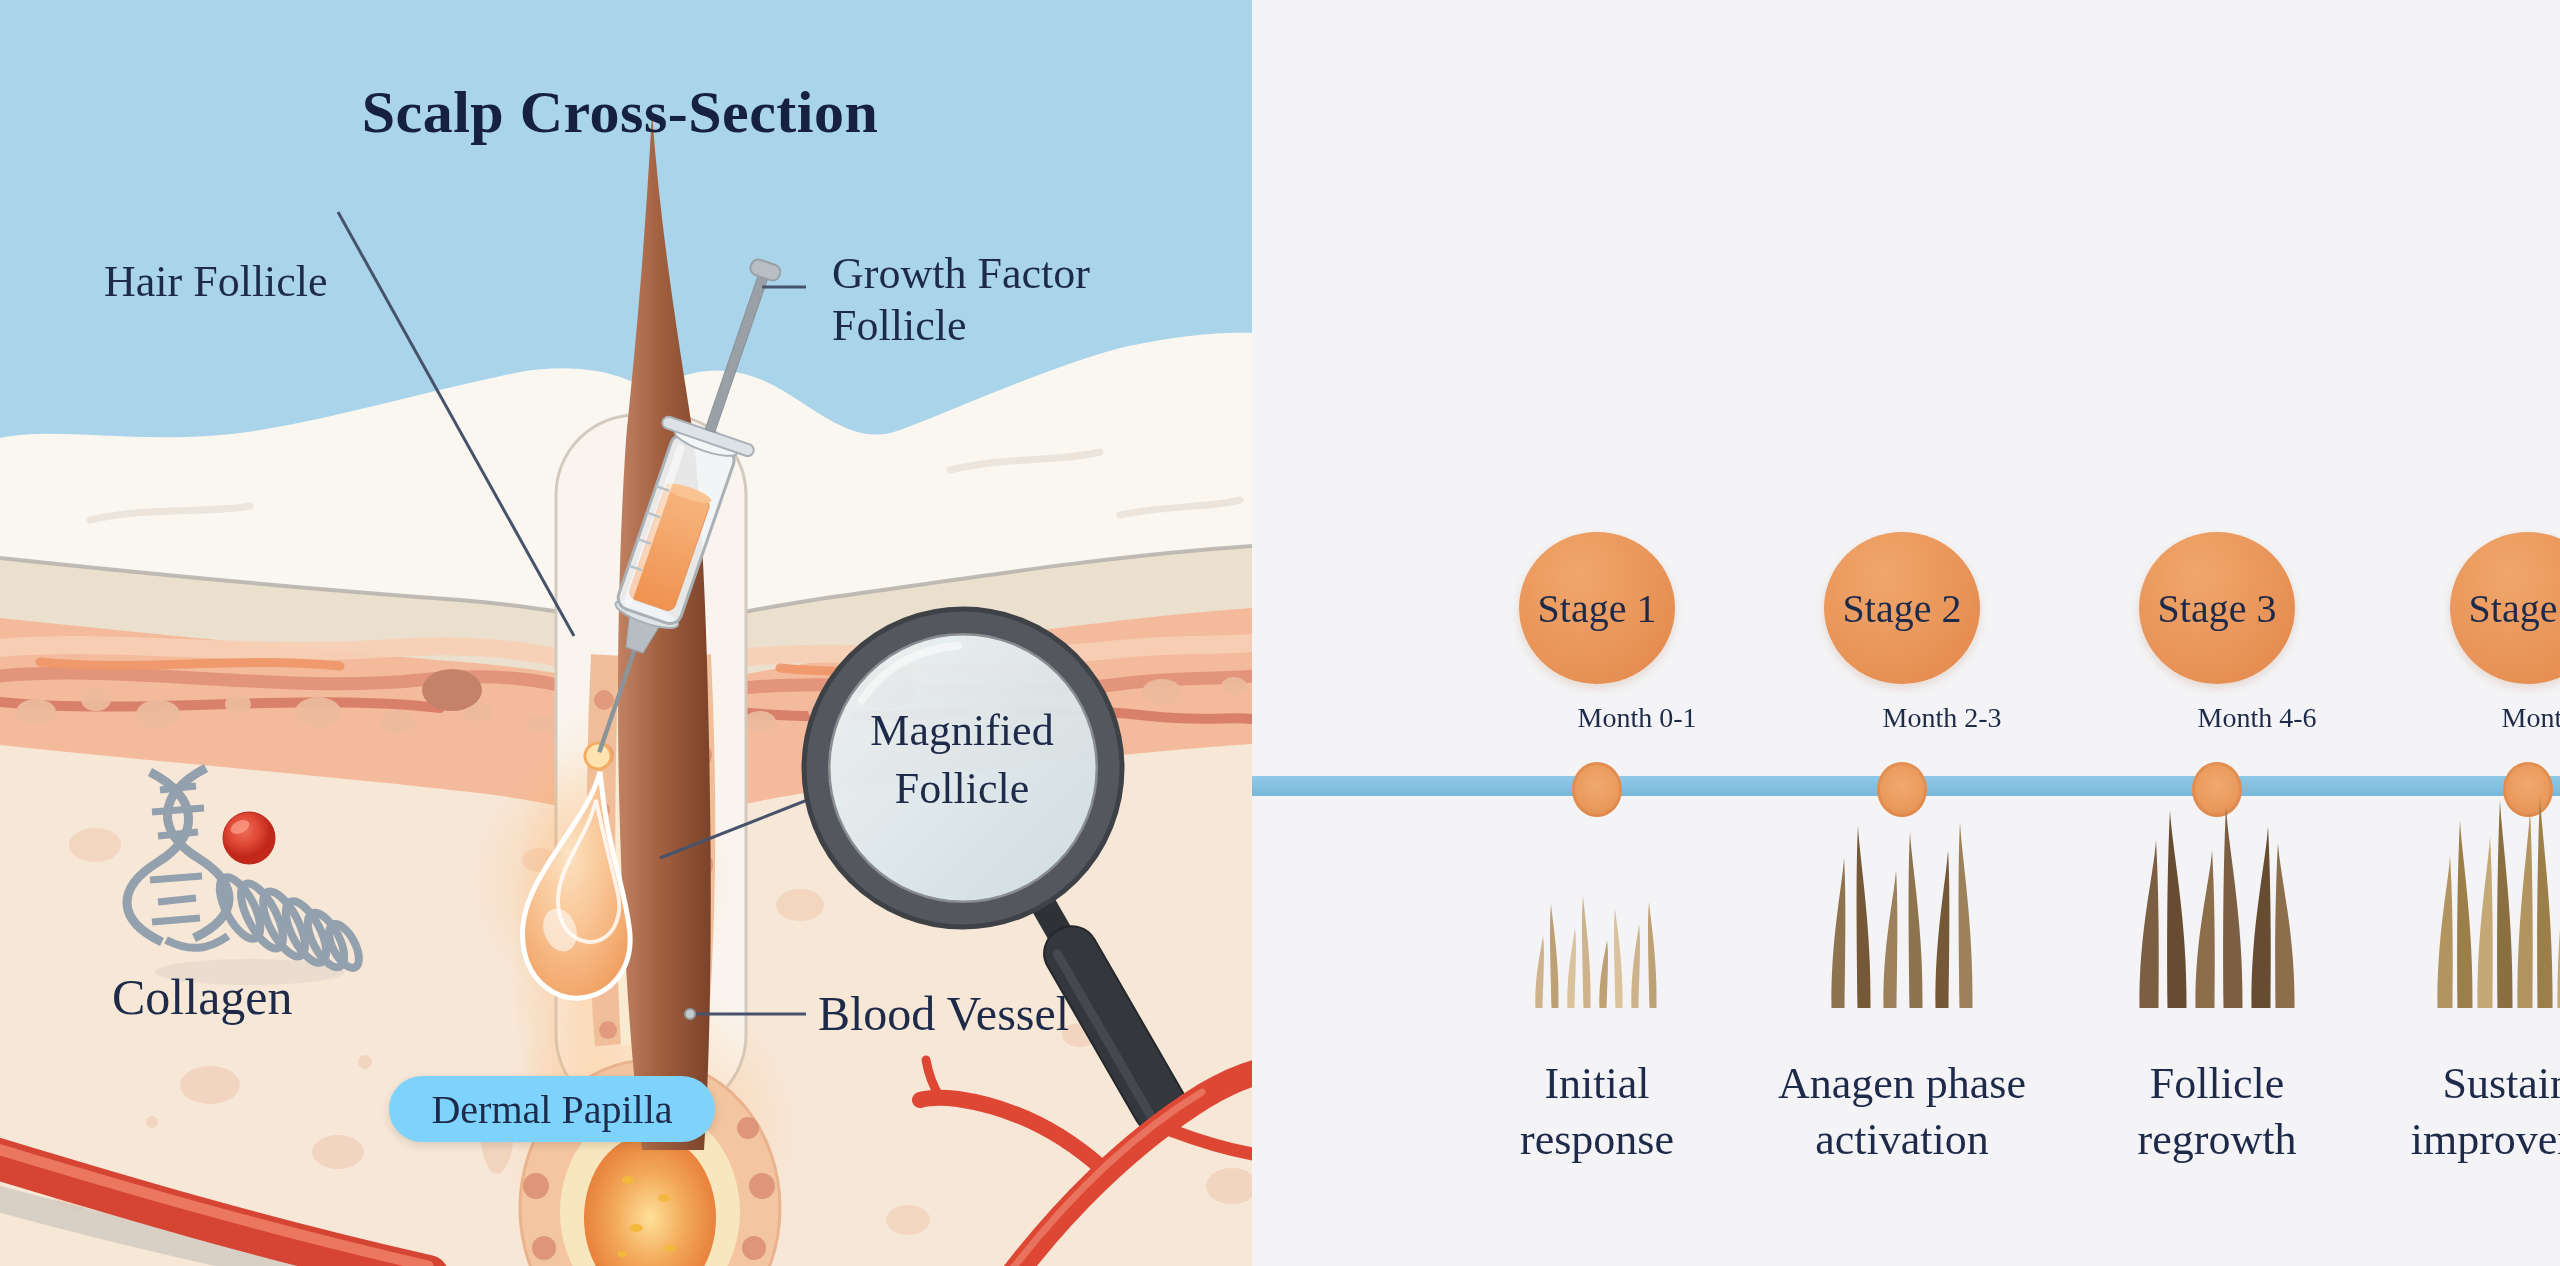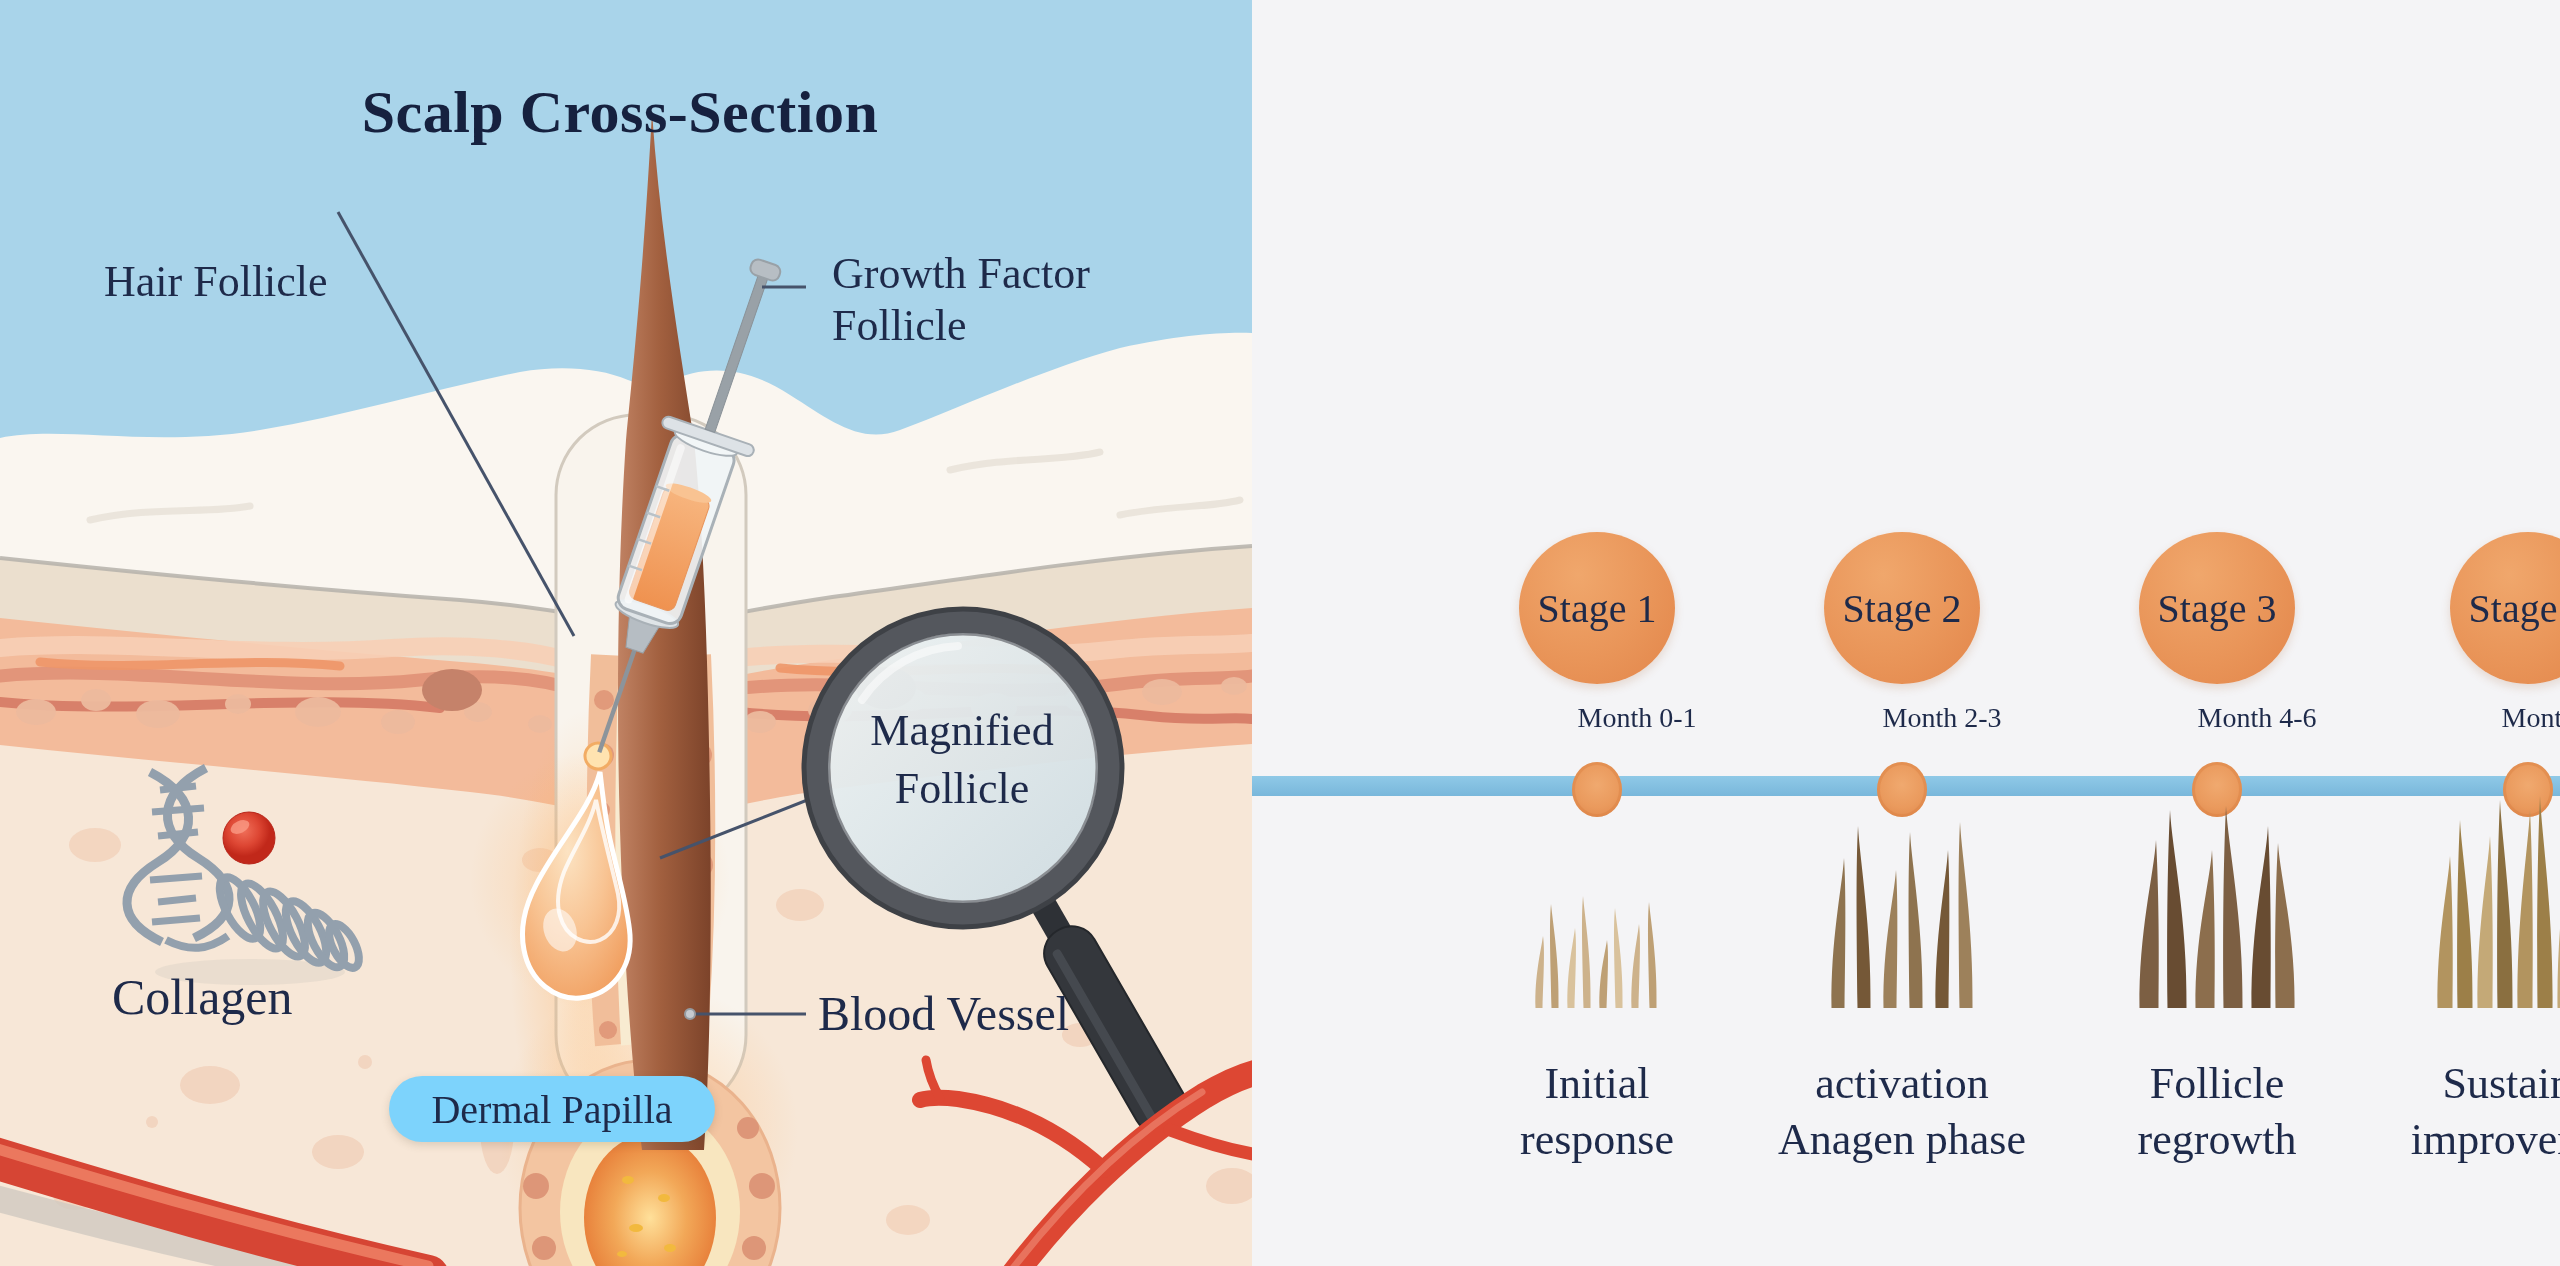--- a/index.html
+++ b/index.html
@@ -334,22 +334,22 @@
       <div class="stage-dot"></div>
       <div class="tuft"><svg width="156" height="190" viewBox="0 0 156 190">
             <path fill="#8E734F" d="M7.5,190 C6.5,122.5 18,70 20,40 C22,70 21.5,122.5 20.5,190 Z"></path>
             <path fill="#755837" d="M33.5,190 C32.5,108.1 32,44.400000000000006 34,8 C36,44.400000000000006 47.5,108.1 46.5,190 Z"></path>
             <path fill="#9D815B" d="M59.5,190 C58.5,127.9 70,79.6 72,52 C74,79.6 73.5,127.9 72.5,190 Z"></path>
             <path fill="#8E734F" d="M85.5,190 C84.5,110.8 84,49.19999999999999 86,14 C88,49.19999999999999 99.5,110.8 98.5,190 Z"></path>
             <path fill="#755837" d="M111.5,190 C110.5,118.89999999999999 122,63.599999999999994 124,32 C126,63.599999999999994 125.5,118.89999999999999 124.5,190 Z"></path>
             <path fill="#9D815B" d="M135.5,190 C134.5,106.3 134,41.19999999999999 136,4 C138,41.19999999999999 149.5,106.3 148.5,190 Z"></path>
           </svg></div>
       <div class="stage-desc">
+        <div>Anagen phase</div>
         <div>activation</div>
-        <div>Anagen phase</div>
       </div>
     </div>
 
     <div class="stage-col col-2">
       <div class="stage-circle">
         <span>Stage 3</span>
       </div>
       <div class="stage-month">Month 4-6</div>
       <div class="stage-dot"></div>
       <div class="tuft"><svg width="168" height="205" viewBox="0 0 168 205">

